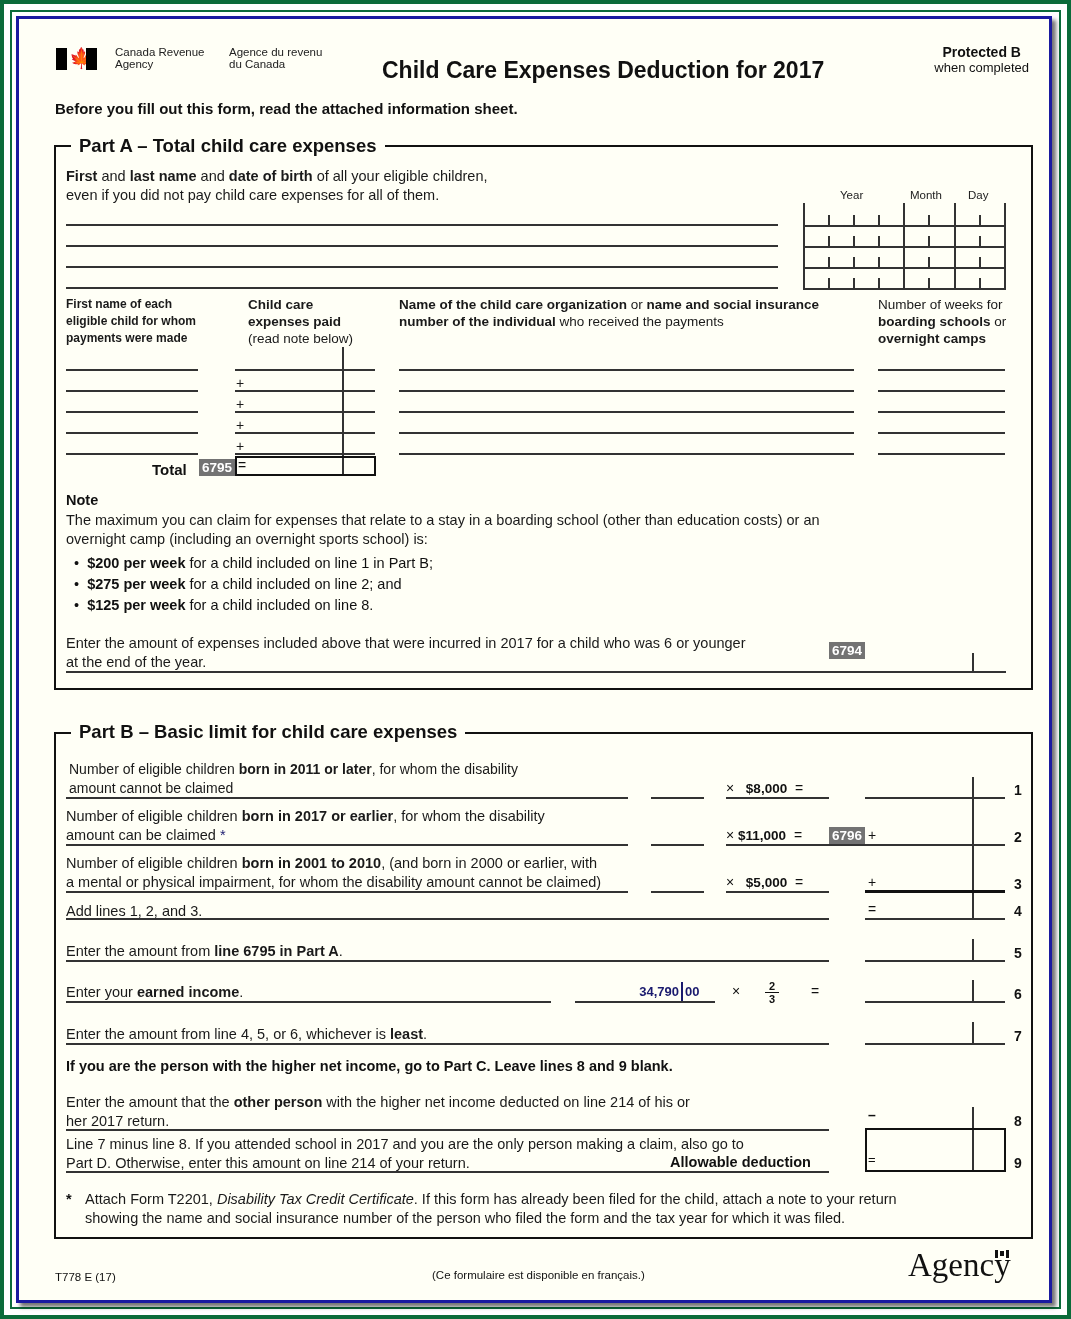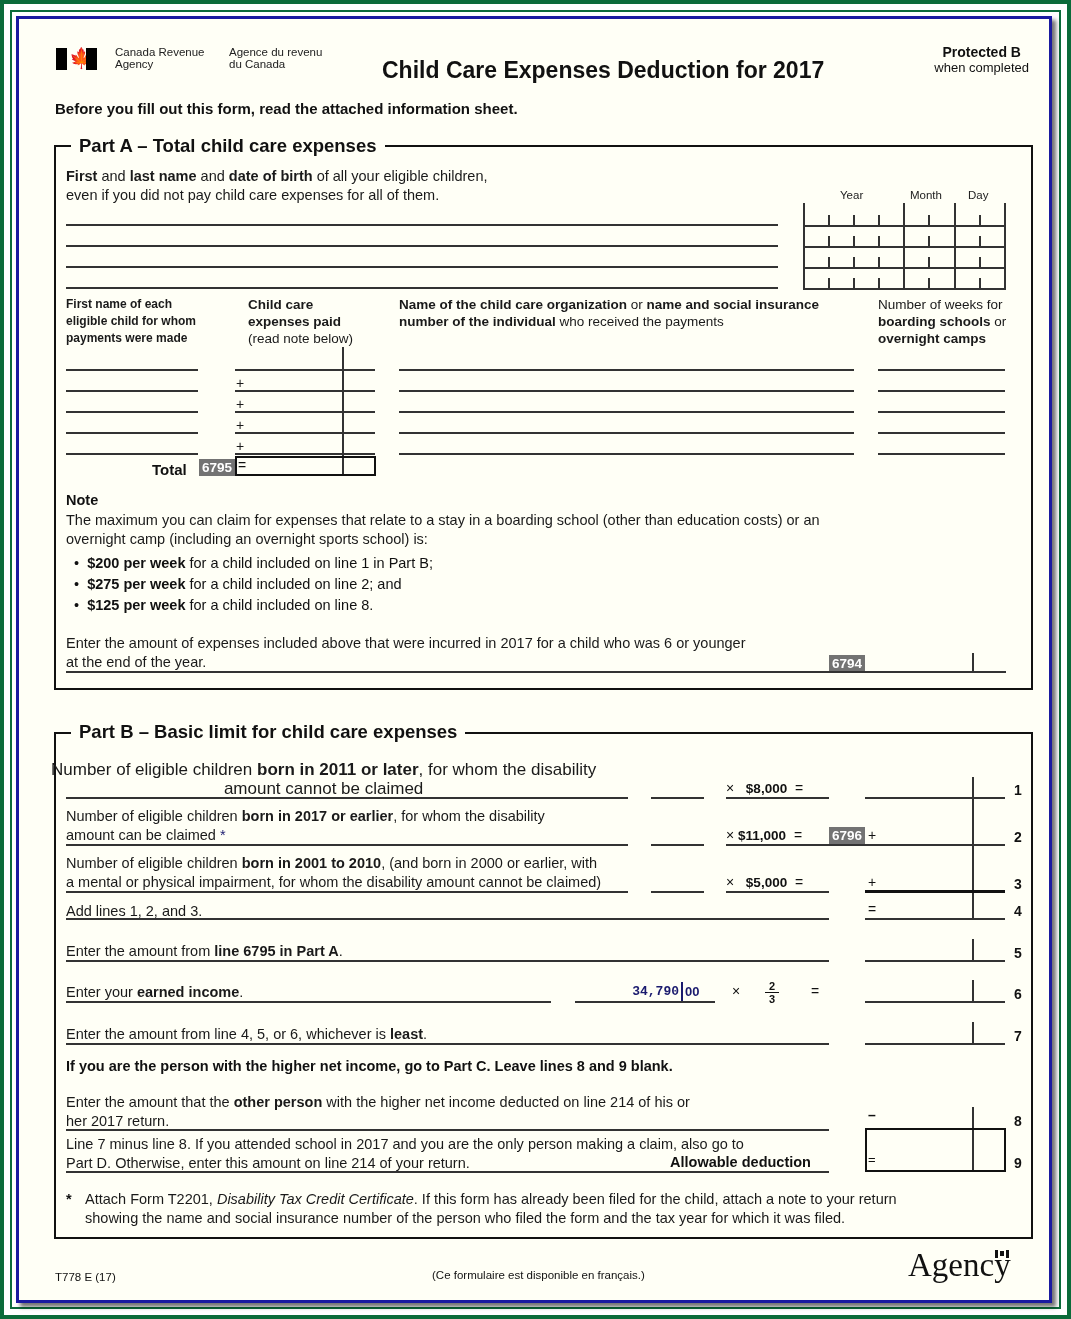--- a/index.html
+++ b/index.html
@@ -198,33 +198,33 @@
   <div class="abs" style="left:55px; top:534px; font-size:14.5px; line-height:21px;">
     <div>•&nbsp; <span class="b">$200 per week</span><span> for a child included on line 1 in Part B;</span></div>
     <div>•&nbsp; <span class="b">$275 per week</span><span> for a child included on line 2; and</span></div>
     <div>•&nbsp; <span class="b">$125 per week</span><span> for a child included on line 8.</span></div>
   </div>
 
   <div class="abs t13" style="left:47px; top:615px; font-size:14.5px;">
     <div>Enter the amount of expenses included above that were incurred in 2017 for a child who was 6 or younger</div>
     <div>at the end of the year.</div>
   </div>
-  <div class="abs code" style="left:810px; top:636px;">6794</div>
+  <div class="abs code" style="left:810px; top:623px;">6794</div>
   <div class="abs hline" style="left:47px; top:652px; width:940px;"></div>
   <div class="abs" style="left:845px; top:634px; width:142px; height:18px;">
     <div class="abs vline" style="left:108px; top:0; height:18px;"></div>
   </div>
 
   <div class="abs section-box" style="left:35px; top:714px; width:979px; height:506px;"></div>
   <div class="abs section-topline" style="left:35px; top:713px; width:979px;"></div>
   <div class="abs section-title" style="left:52px; top:702px;">Part B – Basic limit for child care expenses</div>
 
   <div class="abs vline" style="left:953px; top:758px; height:142px;"></div>
 
-  <div class="abs t13" style="left:32px; top:741px; font-size:17px;text-align:center;">
+  <div class="abs t13" style="left:50px; top:741px; font-size:14px;">
     <div><span>Number of eligible children </span><span class="b">born in 2011 or later</span><span>, for whom the disability</span></div>
     <div>amount cannot be claimed</div>
   </div>
   <div class="abs hline" style="left:47px; top:778px; width:562px;"></div>
   <div class="abs hline" style="left:632px; top:778px; width:53px;"></div>
   <div class="abs" style="left:707px; top:761px; font-size:14px;">
     <span>×</span>&nbsp;&nbsp;&nbsp;<span class="b" style="font-size:13.5px;">$8,000</span>&nbsp;&nbsp;<span>=</span>
   </div>
   <div class="abs hline" style="left:707px; top:778px; width:103px;"></div>
   <div class="abs hline" style="left:846px; top:778px; width:140px;"></div>
@@ -272,21 +272,21 @@
     <div class="abs vline" style="left:107px; top:0; height:22px;"></div>
     <div class="abs hline" style="left:0; top:21px; width:140px;"></div>
   </div>
   <div class="abs linenum" style="left:995px; top:926px;">5</div>
 
   <div class="abs t13" style="left:47px; top:964px; font-size:14.5px;">
     <span>Enter your </span><span class="b">earned income</span><span>.</span>
   </div>
   <div class="abs hline" style="left:47px; top:982px; width:485px;"></div>
   <div class="abs" style="left:556px; top:963px; width:140px; height:20px;">
-    <span class="abs b" style="right:36px; top:2px; font-size:13px; color:#1a1a6e;font-family:Liberation Mono, monospace;">34,790</span>
+    <span class="abs b" style="right:36px; top:2px; font-size:13px; color:#1a1a6e;">34,790</span>
     <div class="abs vline" style="left:106px; top:0; height:19px; background:#1a1a6e;"></div>
     <span class="abs b" style="left:110px; top:2px; font-size:13px; color:#1a1a6e;">00</span>
     <div class="abs hline" style="left:0; top:19px; width:140px;"></div>
   </div>
   <div class="abs" style="left:713px; top:964px; font-size:14px;">×</div>
   <div class="abs" style="left:746px; top:961px; font-size:11px; font-weight:bold; text-align:center; width:14px; line-height:12px;">
     <div style="border-bottom:1.5px solid #111;">2</div>
     <div>3</div>
   </div>
   <div class="abs" style="left:792px; top:964px; font-size:14px;">=</div>

